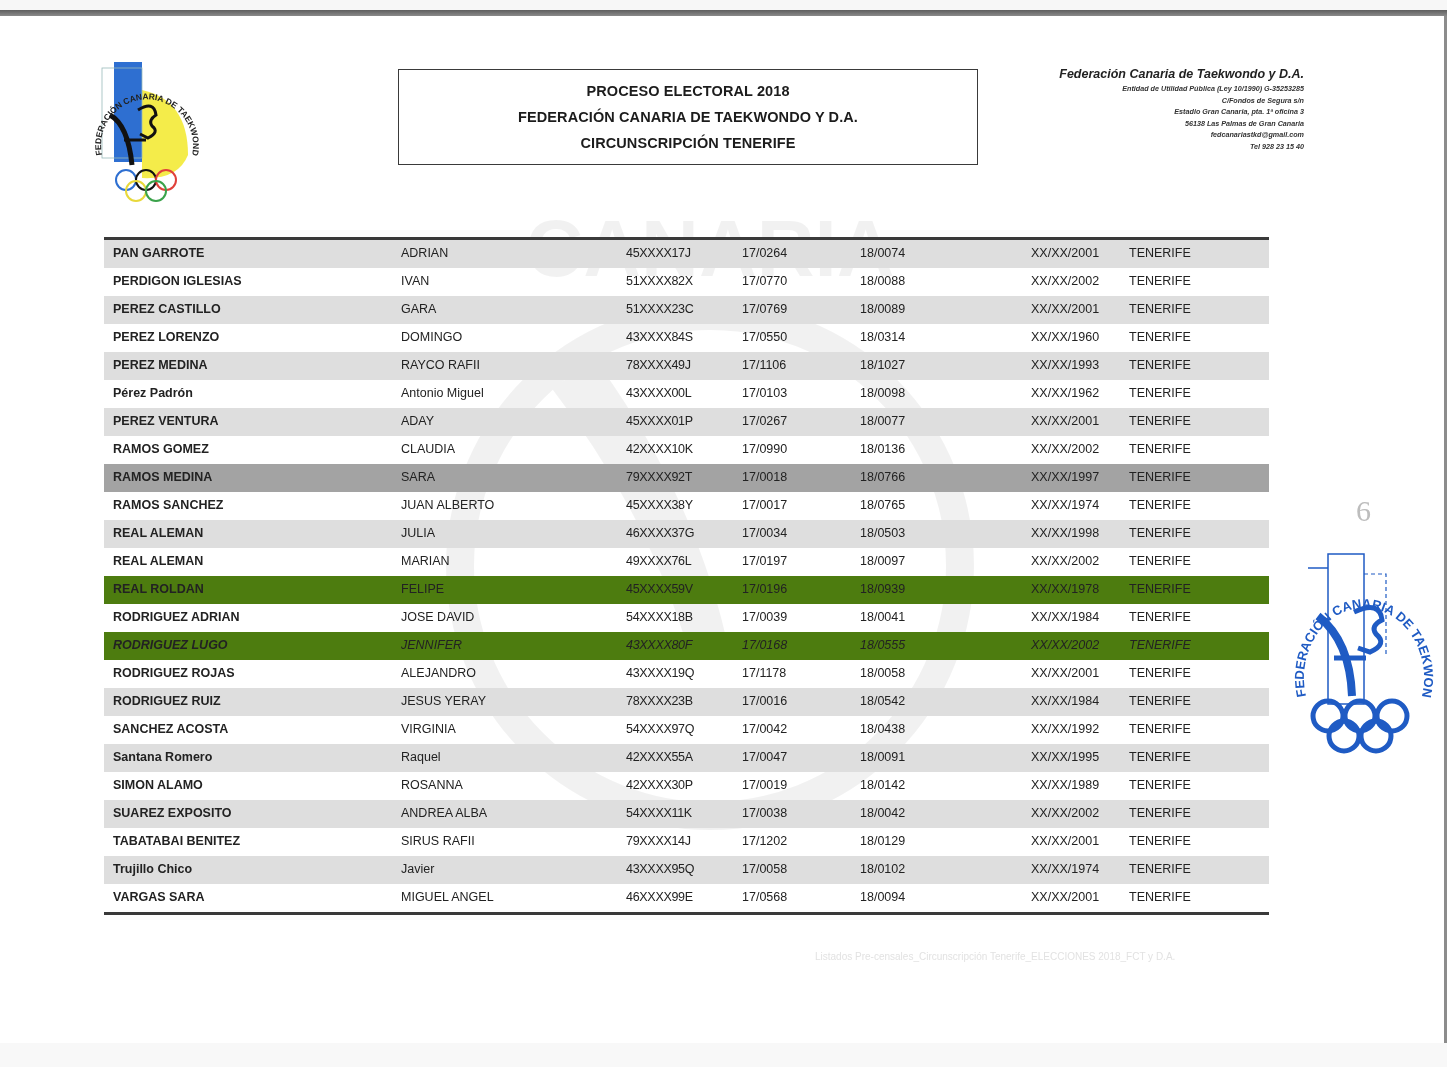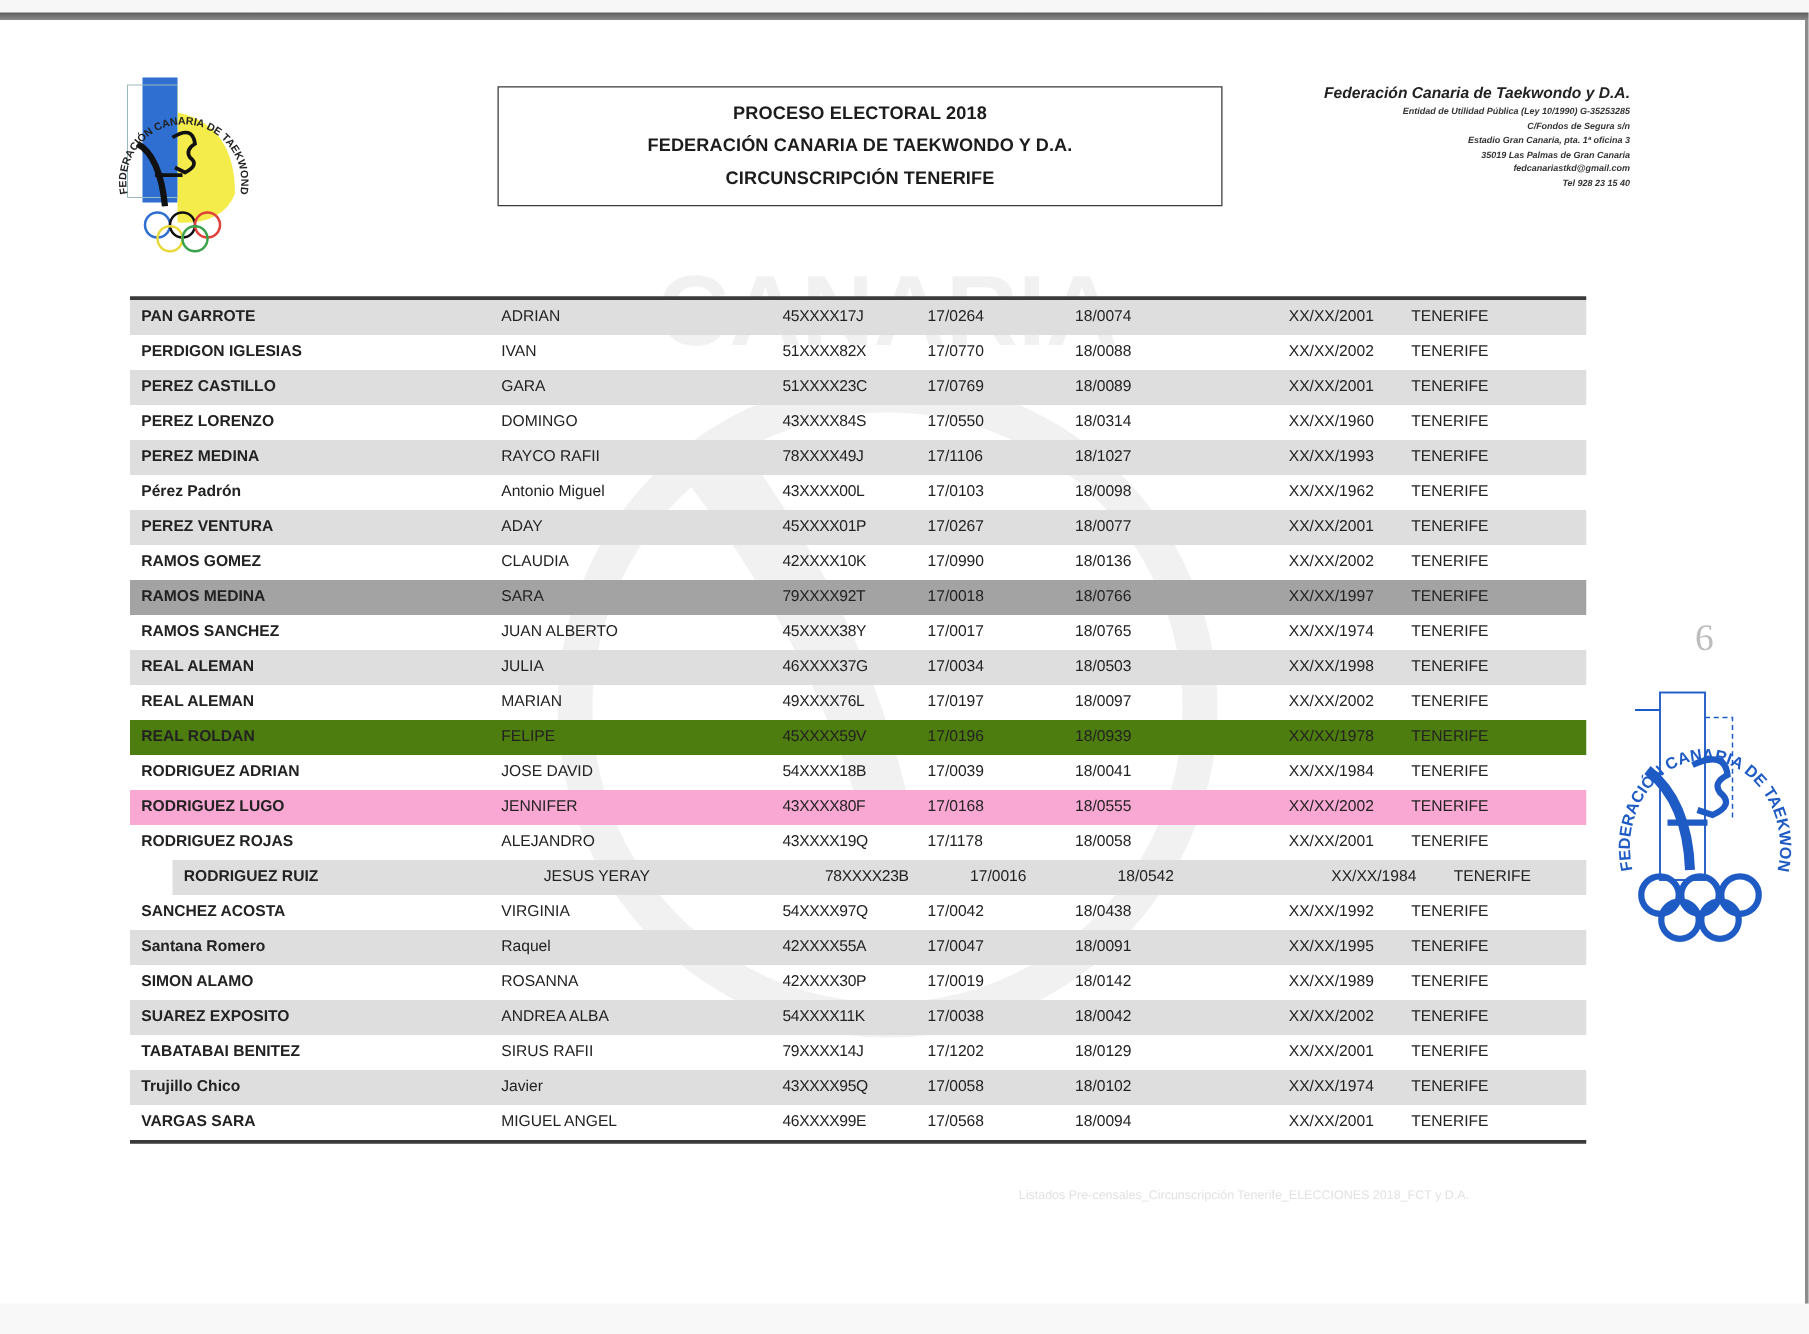--- a/index.html
+++ b/index.html
@@ -95,21 +95,21 @@
     <div class="title-line">PROCESO ELECTORAL 2018</div>
     <div class="title-line">FEDERACIÓN CANARIA DE TAEKWONDO Y D.A.</div>
     <div class="title-line">CIRCUNSCRIPCIÓN TENERIFE</div>
   </div>
 
   <div class="fed-info">
     <div class="fed-name">Federación Canaria de Taekwondo y D.A.</div>
     <div class="fed-line">Entidad de Utilidad Pública (Ley 10/1990) G-35253285</div>
     <div class="fed-line">C/Fondos de Segura s/n</div>
     <div class="fed-line">Estadio Gran Canaria, pta. 1ª oficina 3</div>
-    <div class="fed-line">35019 Las Palmas de Gran Canaria</div>
+    <div class="fed-line">56138 Las Palmas de Gran Canaria</div>
     <div class="fed-line">fedcanariastkd@gmail.com</div>
     <div class="fed-line">Tel 928 23 15 40</div>
   </div>
 
   <div class="roster" id="roster">
       <div class="row shaded" style="background: rgb(222, 222, 222);">
       <span class="cell c-surname">PAN GARROTE</span>
       <span class="cell c-name">ADRIAN</span>
       <span class="cell c-dni">45XXXX17J</span>
       <span class="cell c-lic">17/0264</span>
@@ -227,39 +227,39 @@
     </div>
       <div class="row">
       <span class="cell c-surname">RODRIGUEZ ADRIAN</span>
       <span class="cell c-name">JOSE DAVID</span>
       <span class="cell c-dni">54XXXX18B</span>
       <span class="cell c-lic">17/0039</span>
       <span class="cell c-lic2">18/0041</span>
       <span class="cell c-birth">XX/XX/1984</span>
       <span class="cell c-circ">TENERIFE</span>
     </div>
-      <div class="row shaded" style="background: #f9a8d4;">
+      <div class="row shaded" style="background: #4d7c0f; font-style: italic;">
       <span class="cell c-surname">RODRIGUEZ LUGO</span>
       <span class="cell c-name">JENNIFER</span>
       <span class="cell c-dni">43XXXX80F</span>
       <span class="cell c-lic">17/0168</span>
       <span class="cell c-lic2">18/0555</span>
       <span class="cell c-birth">XX/XX/2002</span>
       <span class="cell c-circ">TENERIFE</span>
     </div>
       <div class="row">
       <span class="cell c-surname">RODRIGUEZ ROJAS</span>
       <span class="cell c-name">ALEJANDRO</span>
       <span class="cell c-dni">43XXXX19Q</span>
       <span class="cell c-lic">17/1178</span>
       <span class="cell c-lic2">18/0058</span>
       <span class="cell c-birth">XX/XX/2001</span>
       <span class="cell c-circ">TENERIFE</span>
     </div>
-      <div class="row shaded" style="background: rgb(222, 222, 222); margin-left: 34px;">
+      <div class="row shaded" style="background: rgb(222, 222, 222);">
       <span class="cell c-surname">RODRIGUEZ RUIZ</span>
       <span class="cell c-name">JESUS YERAY</span>
       <span class="cell c-dni">78XXXX23B</span>
       <span class="cell c-lic">17/0016</span>
       <span class="cell c-lic2">18/0542</span>
       <span class="cell c-birth">XX/XX/1984</span>
       <span class="cell c-circ">TENERIFE</span>
     </div>
       <div class="row">
       <span class="cell c-surname">SANCHEZ ACOSTA</span>

